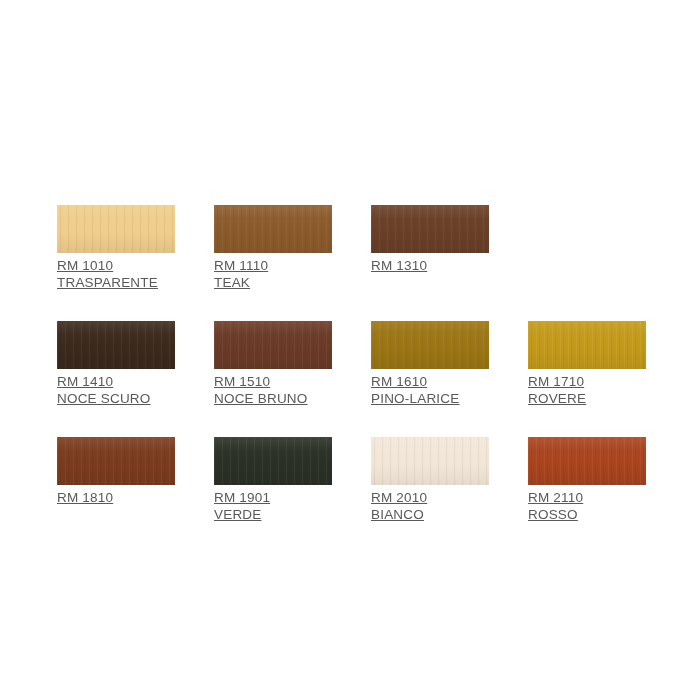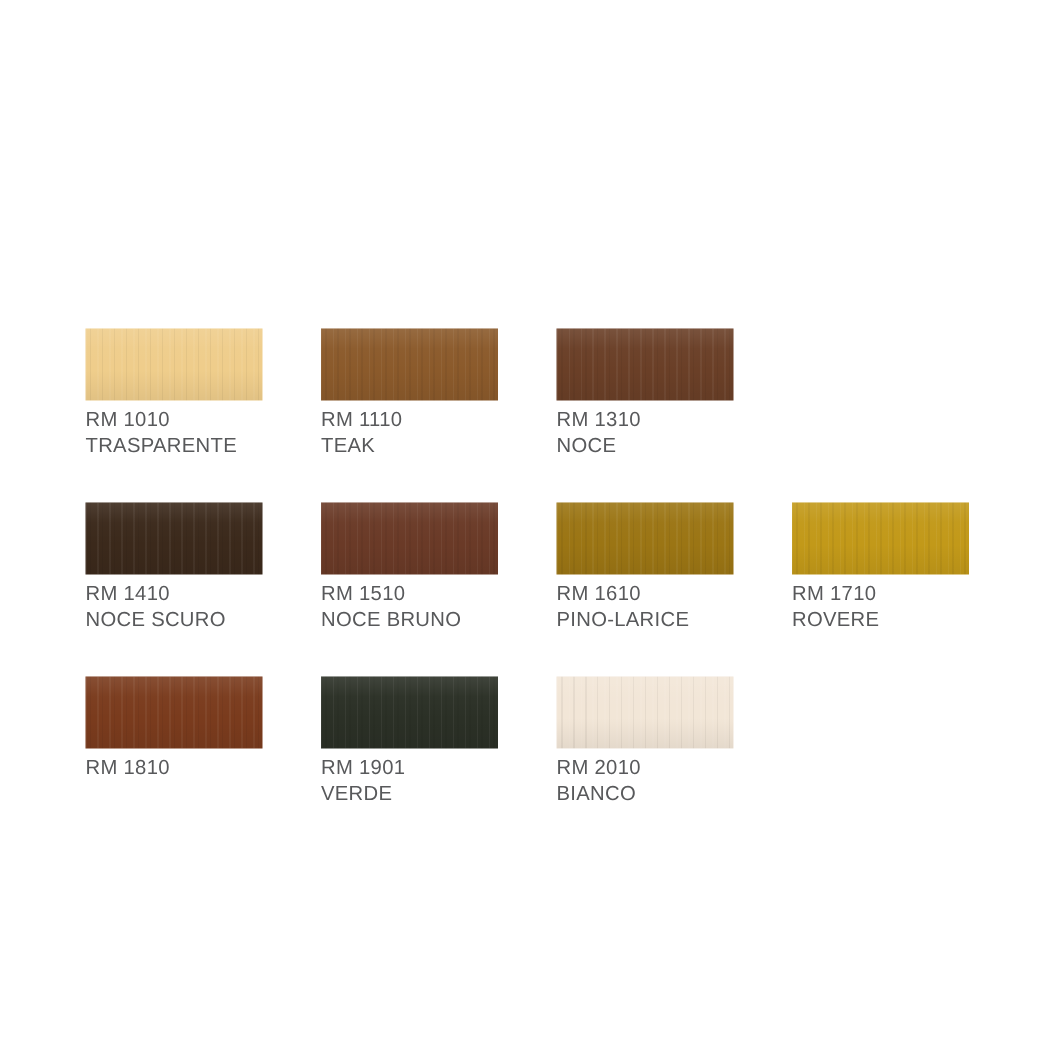--- a/index.html
+++ b/index.html
@@ -12,22 +12,23 @@
     height: 700px;
     background: #ffffff;
     font-family: "Liberation Sans", sans-serif;
     overflow: hidden;
     position: relative;
   }
 
   #chart {
     position: absolute;
     left: 57px;
-    top: 219px;
+    top: 205px;
     width: 586px;
+    text-decoration: underline;
   }
 
   .swatch-row {
     display: flex;
     gap: 39px;
     margin-bottom: 30px;
   }
   .swatch-row:last-child { margin-bottom: 0; }
 
   .swatch-cell {
@@ -111,21 +112,20 @@
           <span class="swatch-name">TEAK</span>
         </div>
       </div>
       <div class="swatch-cell">
         <div class="swatch-chip" style="background-color: rgb(106, 63, 39);">
           <span class="grain"></span>
           <span class="sheen"></span>
         </div>
         <div class="swatch-label">
           <span class="swatch-code">RM 1310</span>
-          <span class="swatch-name">NOCE</span>
         </div>
       </div>
     </div>
     <div class="swatch-row">
       <div class="swatch-cell">
         <div class="swatch-chip" style="background-color: rgb(59, 41, 27);">
           <span class="grain"></span>
           <span class="sheen"></span>
         </div>
         <div class="swatch-label">
@@ -187,14 +187,24 @@
       <div class="swatch-cell">
         <div class="swatch-chip" style="background-color: rgb(242, 230, 215);">
           <span class="grain"></span>
           <span class="sheen"></span>
         </div>
         <div class="swatch-label">
           <span class="swatch-code">RM 2010</span>
           <span class="swatch-name">BIANCO</span>
         </div>
       </div>
+      <div class="swatch-cell">
+        <div class="swatch-chip" style="background-color: rgb(168, 67, 29);">
+          <span class="grain"></span>
+          <span class="sheen"></span>
+        </div>
+        <div class="swatch-label">
+          <span class="swatch-code">RM 2110</span>
+          <span class="swatch-name">ROSSO</span>
+        </div>
+      </div>
     </div>
   </div>
 
 </body></html>

